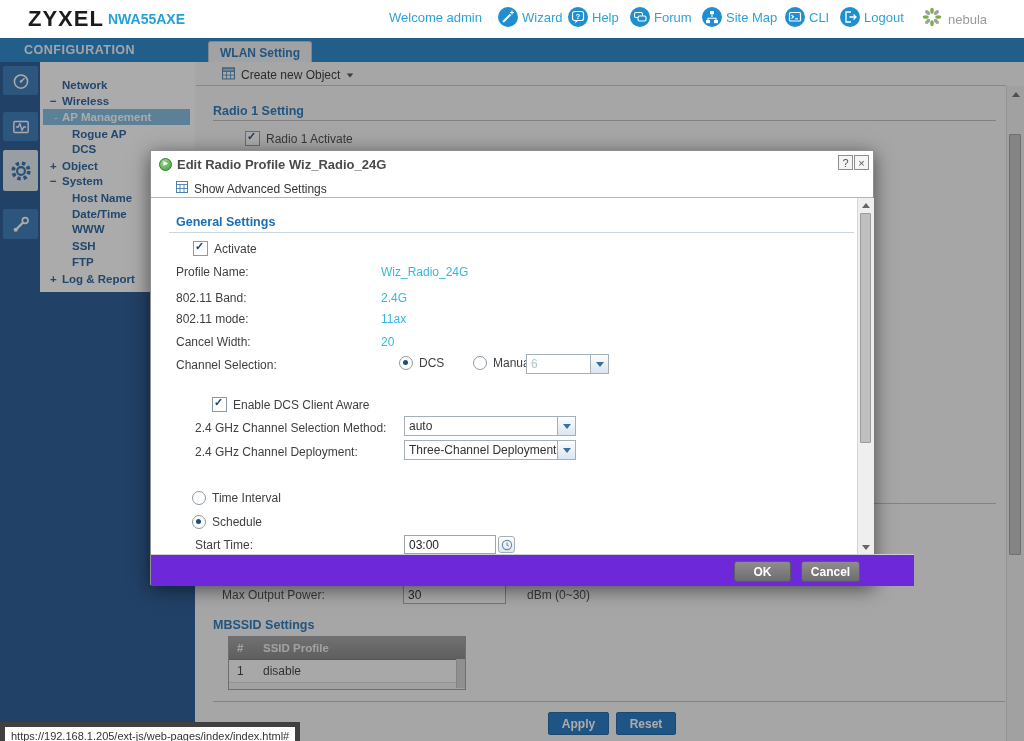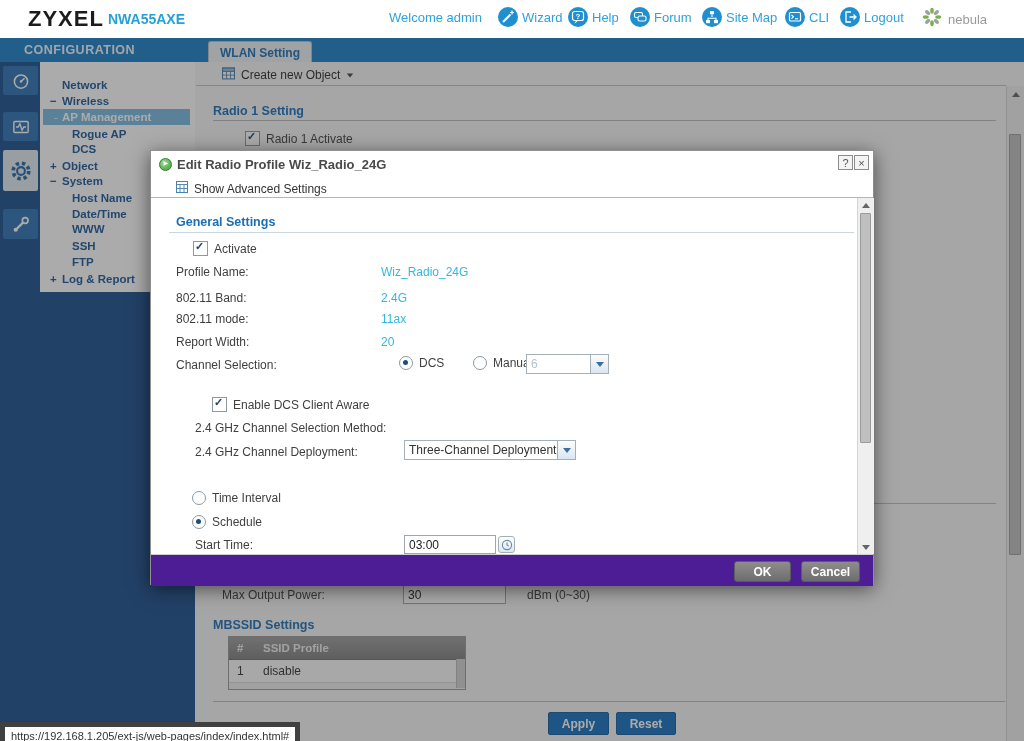--- a/index.html
+++ b/index.html
@@ -77,21 +77,21 @@
   .mlabel{position:absolute;font-size:12px;color:#3f3f3f;white-space:nowrap;}
   .mvalue{position:absolute;left:230px;font-size:12px;color:#35b6e2;white-space:nowrap;}
   .dd{position:absolute;height:20px;background:#fff;border:1px solid #a4b0b8;display:flex;align-items:stretch;box-sizing:border-box;}
   .dd .dd-text{flex:1;padding:2px 4px 0 4px;font-size:12px;color:#333;overflow:hidden;white-space:nowrap;}
   .dd .dd-text.dis{color:#b7c3cc;}
   .dd .dd-btn{width:17px;border-left:1px solid #a4b0b8;background:linear-gradient(#fdfdfd,#d9e6f1);
               display:flex;align-items:center;justify-content:center;cursor:pointer;}
   .caret{width:0;height:0;border-left:4px solid transparent;border-right:4px solid transparent;border-top:5px solid #3d6f9e;}
   .graybtn{position:absolute;background:linear-gradient(#8d8d8d,#6d6d6d);border:1px solid #5c5c5c;border-radius:3px;
            color:#fff;font-weight:bold;font-size:12px;display:flex;align-items:center;justify-content:center;cursor:pointer;box-sizing:border-box;}
-  #modal-footer{position:absolute;left:0;top:403px;width:722px;height:31px;background:#4c1d95;border-top:1px solid #cfcfcf;}
+  #modal-footer{position:absolute;left:0;top:403px;width:722px;height:31px;background:#6d28d9;border-top:1px solid #cfcfcf;padding-left:41px;}
 
   
   #statusbar{position:absolute;left:0;top:722px;height:18px;background:#fff;border:5px solid #404040;
              display:flex;align-items:center;padding:0 6px;font-size:11px;color:#333;z-index:300;}
 </style>
 </head>
 <body>
 
 <div id="screen">
 
@@ -312,21 +312,21 @@
 
     <span class="mlabel" style="left:25px;top:114px;">Profile Name:</span>
     <span class="mvalue" style="top:114px;">Wiz_Radio_24G</span>
 
     <span class="mlabel" style="left:25px;top:140px;">802.11 Band:</span>
     <span class="mvalue" style="top:140px;">2.4G</span>
 
     <span class="mlabel" style="left:25px;top:161px;">802.11 mode:</span>
     <span class="mvalue" style="top:161px;">11ax</span>
 
-    <span class="mlabel" style="left:25px;top:184px;">Report Width:</span>
+    <span class="mlabel" style="left:25px;top:184px;">Cancel Width:</span>
     <span class="mvalue" style="top:184px;">20</span>
 
     <span class="mlabel" style="left:25px;top:207px;">Channel Selection:</span>
     <div class="frow" style="left:231px;top:205px;">
       <span class="radio sel"></span>
       <span>DCS</span>
     </div>
     <div class="frow" style="left:305px;top:205px;">
       <span class="radio"></span>
       <span>Manual</span>
@@ -337,20 +337,26 @@
           <span class="caret"></span>
         </span>
     </div>
 
     <div class="frow" style="left:44px;top:246px;">
       <span class="cb checked"></span>
       <span>Enable DCS Client Aware</span>
     </div>
 
     <span class="mlabel" style="left:44px;top:270px;">2.4 GHz Channel Selection Method:</span>
+    <div class="dd" style="left:253px;top:265px;width:172px;">
+      <span class="dd-text">auto</span>
+      <span class="dd-btn">
+          <span class="caret"></span>
+        </span>
+    </div>
 
     <span class="mlabel" style="left:44px;top:294px;">2.4 GHz Channel Deployment:</span>
     <div class="dd" style="left:253px;top:289px;width:172px;">
       <span class="dd-text">Three-Channel Deployment</span>
       <span class="dd-btn">
           <span class="caret"></span>
         </span>
     </div>
 
     <div class="frow" style="left:24px;top:340px;">

